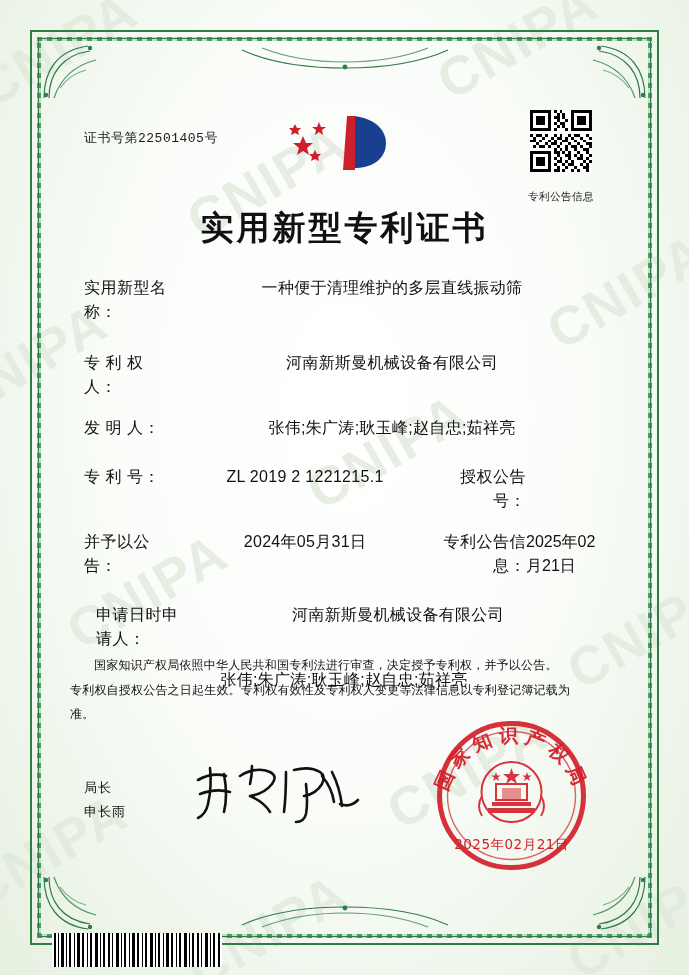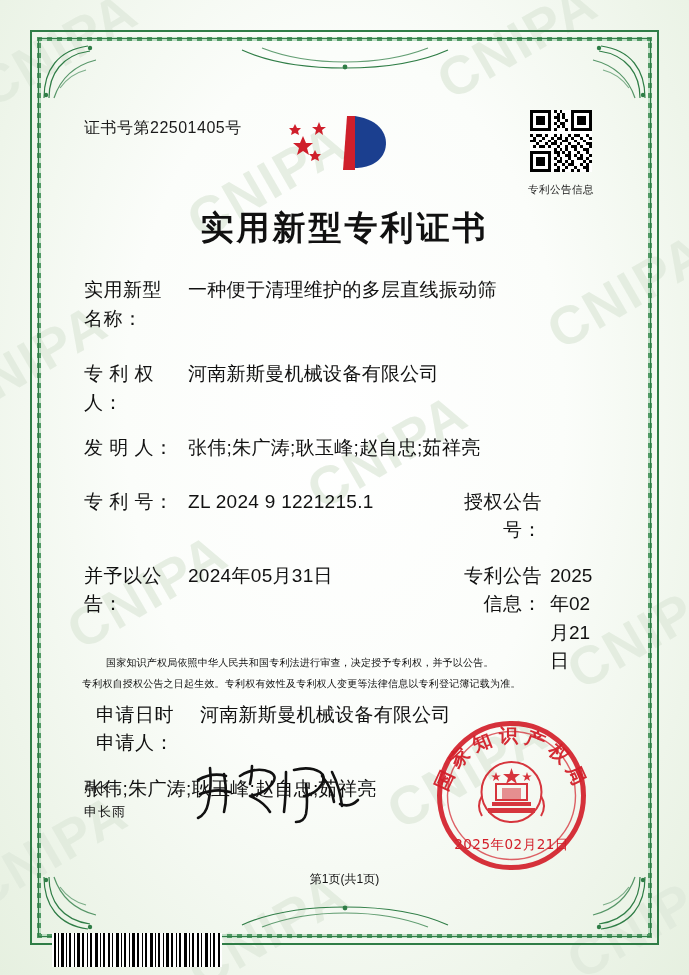--- a/index.html
+++ b/index.html
@@ -105,23 +105,23 @@
   
   .content {
     position: absolute;
     left: 62px; top: 88px;
     width: 565px;
     height: 820px;
   }
 
   .cert-no {
     position: absolute;
-    left: 22px; top: 30px;
-    font-family: Liberation Sans, sans-serif;
-    font-size: 16px;
+    left: 22px; top: 41px;
+    font-family: Liberation Mono, monospace;
+    font-size: 13px;
     color: #1a1a1a;
     letter-spacing: .5px;
   }
 
   
   .logo {
     position: absolute;
     left: 50%; top: 22px;
     transform: translateX(-50%);
     width: 120px; height: 72px;
@@ -134,21 +134,21 @@
     width: 112px;
     text-align: center;
   }
   .qr {
     width: 62px; height: 62px;
     margin: 0 auto;
     background-color: #fff;
     image-rendering: pixelated;
   }
   .qr-label {
-    margin-top: 7px;
+    margin-top: 14px;
     font-size: 10.5px;
     color: #222;
     letter-spacing: .5px;
   }
 
   .title {
     position: absolute;
     left: 0; top: 118px;
     width: 565px;
     text-align: center;
@@ -162,50 +162,50 @@
   
   .fields {
     position: absolute;
     left: 22px; top: 188px;
     width: 520px;
   }
   .row {
     display: flex;
     align-items: baseline;
     margin-bottom: 17px;
-    font-size: 19px;
+    font-size: 16px;
     color: #111;
     line-height: 1.5;
-    gap: 8px;
   }
   .lbl {
     width: 96px;
     flex: 0 0 96px;
     color: #111;
     letter-spacing: .5px;
   }
   .lbl.wide { width: 96px; flex: 0 0 96px; margin-left: 12px; }
   .val {
     flex: 1 1 auto;
     letter-spacing: .3px;
+    text-align: center;
   }
   .row.two .val { flex: 0 0 250px; }
   .row.two .lbl2 {
     flex: 0 0 96px;
     letter-spacing: .5px;
     text-align: right;
   }
   .row.two .val2 { flex: 1 1 auto; }
 
   
   .legal {
     position: absolute;
-    left: 20px; top: 565px;
+    left: 8px; top: 565px;
     width: 520px;
-    font-size: 10px;
+    font-size: 12px;
     line-height: 2.05;
     color: #111;
     letter-spacing: .2px;
   }
   .legal p { margin: 0; }
   .legal .indent { text-indent: 24px; }
 
   
   .sig-label {
     position: absolute;
@@ -478,21 +478,21 @@
 
       <div class="row">
         <div class="lbl">发  明  人：</div>
         <div class="val">张伟;朱广涛;耿玉峰;赵自忠;茹祥亮</div>
       </div>
 
       <div style="height:8px"></div>
 
       <div class="row two">
         <div class="lbl">专  利  号：</div>
-        <div class="val">ZL 2024 9 1221215.1</div>
+        <div class="val">ZL 2019 2 1221215.1</div>
         <div class="lbl2">授权公告号：</div>
       </div>
 
       <div class="row two">
         <div class="lbl">并予以公告：</div>
         <div class="val">2024年05月31日</div>
         <div class="lbl2">专利公告信息：</div>
         <div class="val2">2025年02月21日</div>
       </div>
 
@@ -559,21 +559,20 @@
           <polygon points="72,64 73.2,67.4 76.8,67.4 73.9,69.6 75,73 72,70.9 69,73 70.1,69.6 67.2,67.4 70.8,67.4" fill="#d3202a"></polygon>
           <polygon points="103,64 104.2,67.4 107.8,67.4 104.9,69.6 106,73 103,70.9 100,73 101.1,69.6 98.2,67.4 101.8,67.4" fill="#d3202a"></polygon>
           <path d="M58 88 q-6 10 0 20" fill="none" stroke="#d3202a" stroke-width="2"></path>
           <path d="M117 88 q6 10 0 20" fill="none" stroke="#d3202a" stroke-width="2"></path>
         </g>
 
         <text x="87.5" y="141" text-anchor="middle" font-family="'DejaVu Sans', sans-serif" font-size="13.5" fill="#d3202a" letter-spacing="0.5">2025年02月21日</text>
       </svg>
     </div>
 
-    <div class="page-no">第1页(共1页)</div>
 
   </div>
 
   <div class="barcode">
     <svg class="bars" width="170" height="34" viewBox="0 0 170 34" shape-rendering="crispEdges">
       <rect width="170" height="34" fill="#ffffff"></rect>
       <g fill="#000000">
         <rect x="2" y="0" width="2" height="34"></rect>
           <rect x="6" y="0" width="1" height="34"></rect>
         <rect x="9" y="0" width="3" height="34"></rect>

